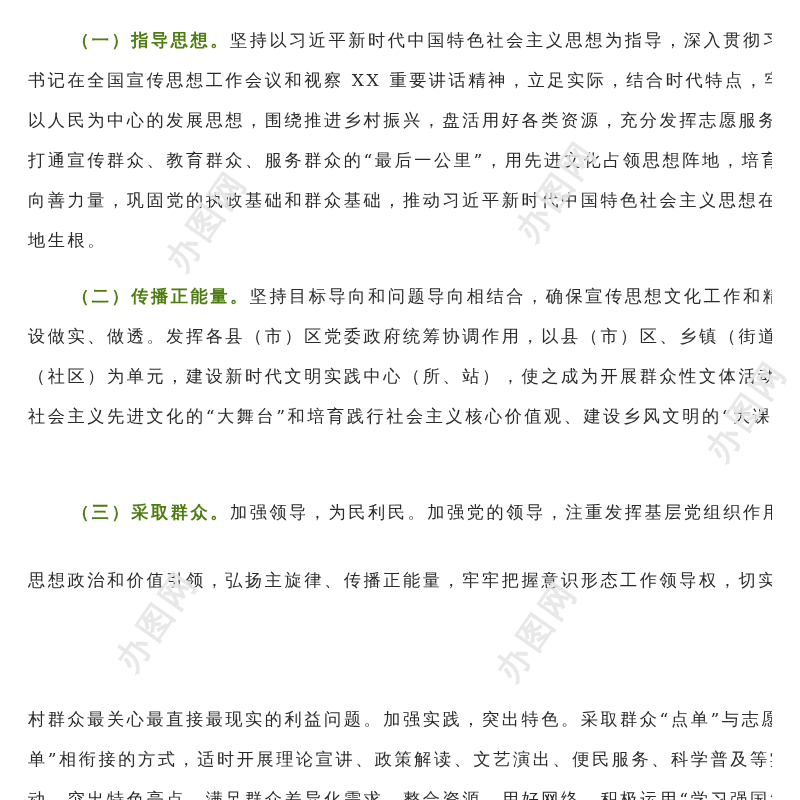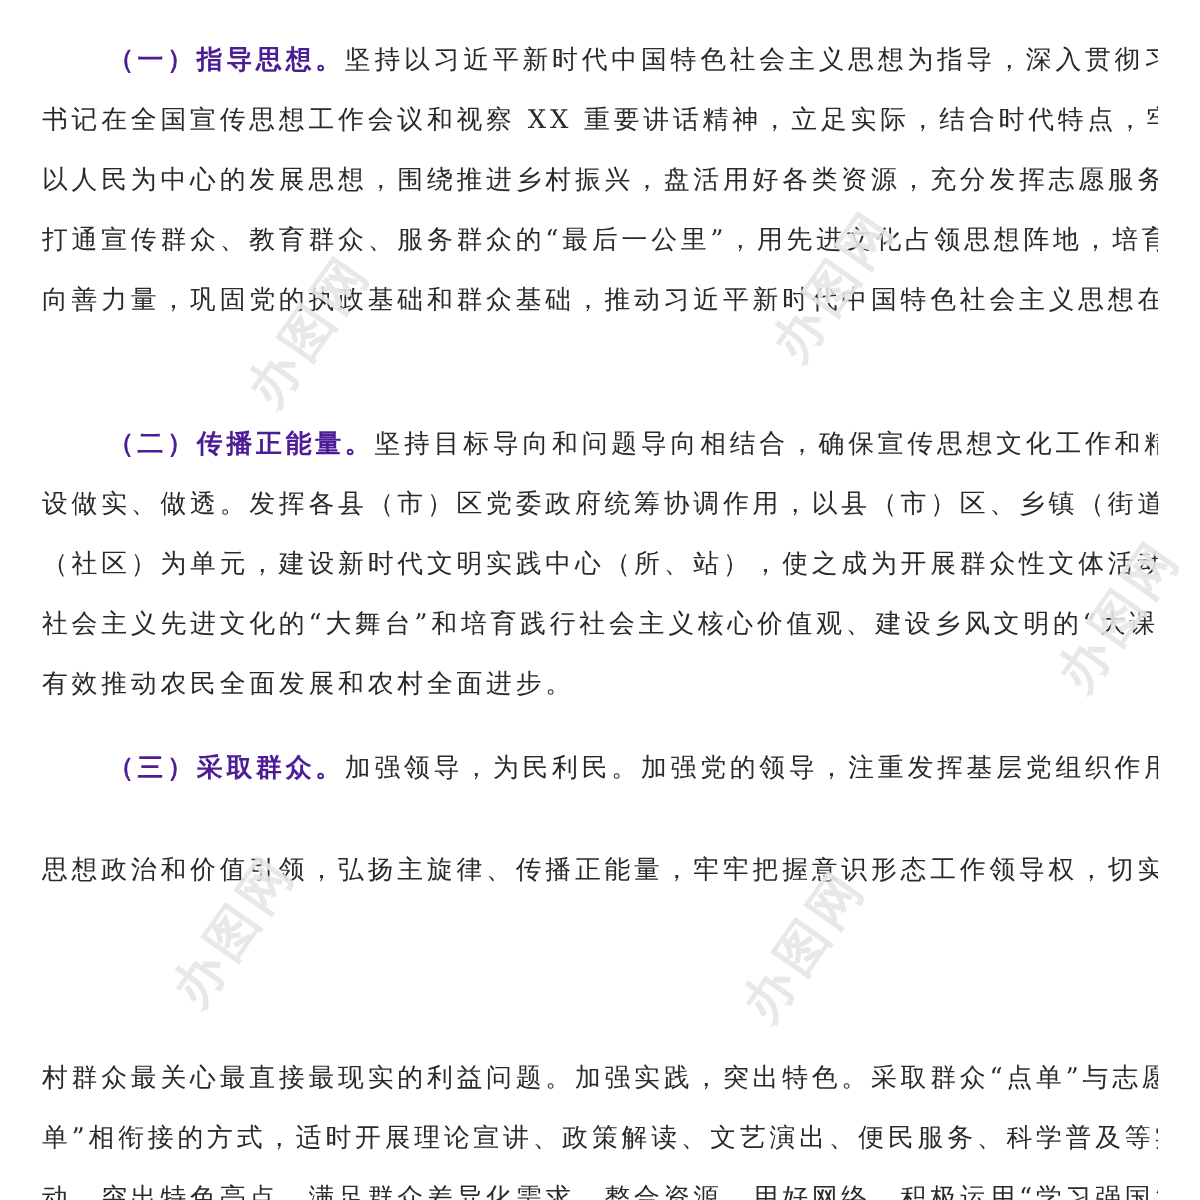--- a/index.html
+++ b/index.html
@@ -34,21 +34,21 @@
       white-space: nowrap;
       overflow: hidden;
     }
     .line.justify {
       text-align: justify;
       text-align-last: justify;
     }
     .line.indent { left: 72px; width: 700px; }
     .heading {
       font-weight: bold;
-      color: #4c1d95;
+      color: #4d7c0f;
     }
     .watermark {
       position: absolute;
       width: 110px;
       height: 44px;
       transform: rotate(-55deg);
       color: #e6e6e6;
       font-family: "DejaVu Sans", sans-serif;
       font-size: 34px;
       font-weight: bold;
@@ -61,26 +61,26 @@
   </style>
 </head>
 <body>
 
 <div class="page p1">
   <div class="line indent justify" style="top:26px"><span class="heading">（一）指导思想。</span><span>坚持以习近平新时代中国特色社会主义思想为指导，深入贯彻习近平总</span></div>
   <div class="line justify" style="top:66px">书记在全国宣传思想工作会议和视察 XX 重要讲话精神，立足实际，结合时代特点，牢固树立</div>
   <div class="line justify" style="top:106px">以人民为中心的发展思想，围绕推进乡村振兴，盘活用好各类资源，充分发挥志愿服务作用，</div>
   <div class="line justify" style="top:146px">打通宣传群众、教育群众、服务群众的“最后一公里”，用先进文化占领思想阵地，培育向上</div>
   <div class="line justify" style="top:186px">向善力量，巩固党的执政基础和群众基础，推动习近平新时代中国特色社会主义思想在基层落</div>
+  <div class="line" style="top:226px">地生根。</div>
 
   <div class="line indent justify" style="top:282px"><span class="heading">（二）传播正能量。</span><span>坚持目标导向和问题导向相结合，确保宣传思想文化工作和精神文明建</span></div>
   <div class="line justify" style="top:322px">设做实、做透。发挥各县（市）区党委政府统筹协调作用，以县（市）区、乡镇（街道）、村</div>
   <div class="line justify" style="top:362px">（社区）为单元，建设新时代文明实践中心（所、站），使之成为开展群众性文体活动、传播</div>
   <div class="line justify" style="top:402px">社会主义先进文化的“大舞台”和培育践行社会主义核心价值观、建设乡风文明的“大课堂”，</div>
-  <div class="line" style="top:442px">有效推动农民全面发展和农村全面进步。</div>
 
   <div class="line indent justify" style="top:498px"><span class="heading">（三）采取群众。</span><span>加强领导，为民利民。加强党的领导，注重发挥基层党组织作用，强化</span></div>
   <div class="line justify" style="top:566px">思想政治和价值引领，弘扬主旋律、传播正能量，牢牢把握意识形态工作领导权，切实解决农</div>
 </div>
 
 <div class="page p2">
   <div class="line justify" style="top:15px">村群众最关心最直接最现实的利益问题。加强实践，突出特色。采取群众“点单”与志愿者“接</div>
   <div class="line justify" style="top:55px">单”相衔接的方式，适时开展理论宣讲、政策解读、文艺演出、便民服务、科学普及等实践活</div>
   <div class="line justify" style="top:95px">动，突出特色亮点，满足群众差异化需求。整合资源，用好网络，积极运用“学习强国”，公</div>
 </div>

